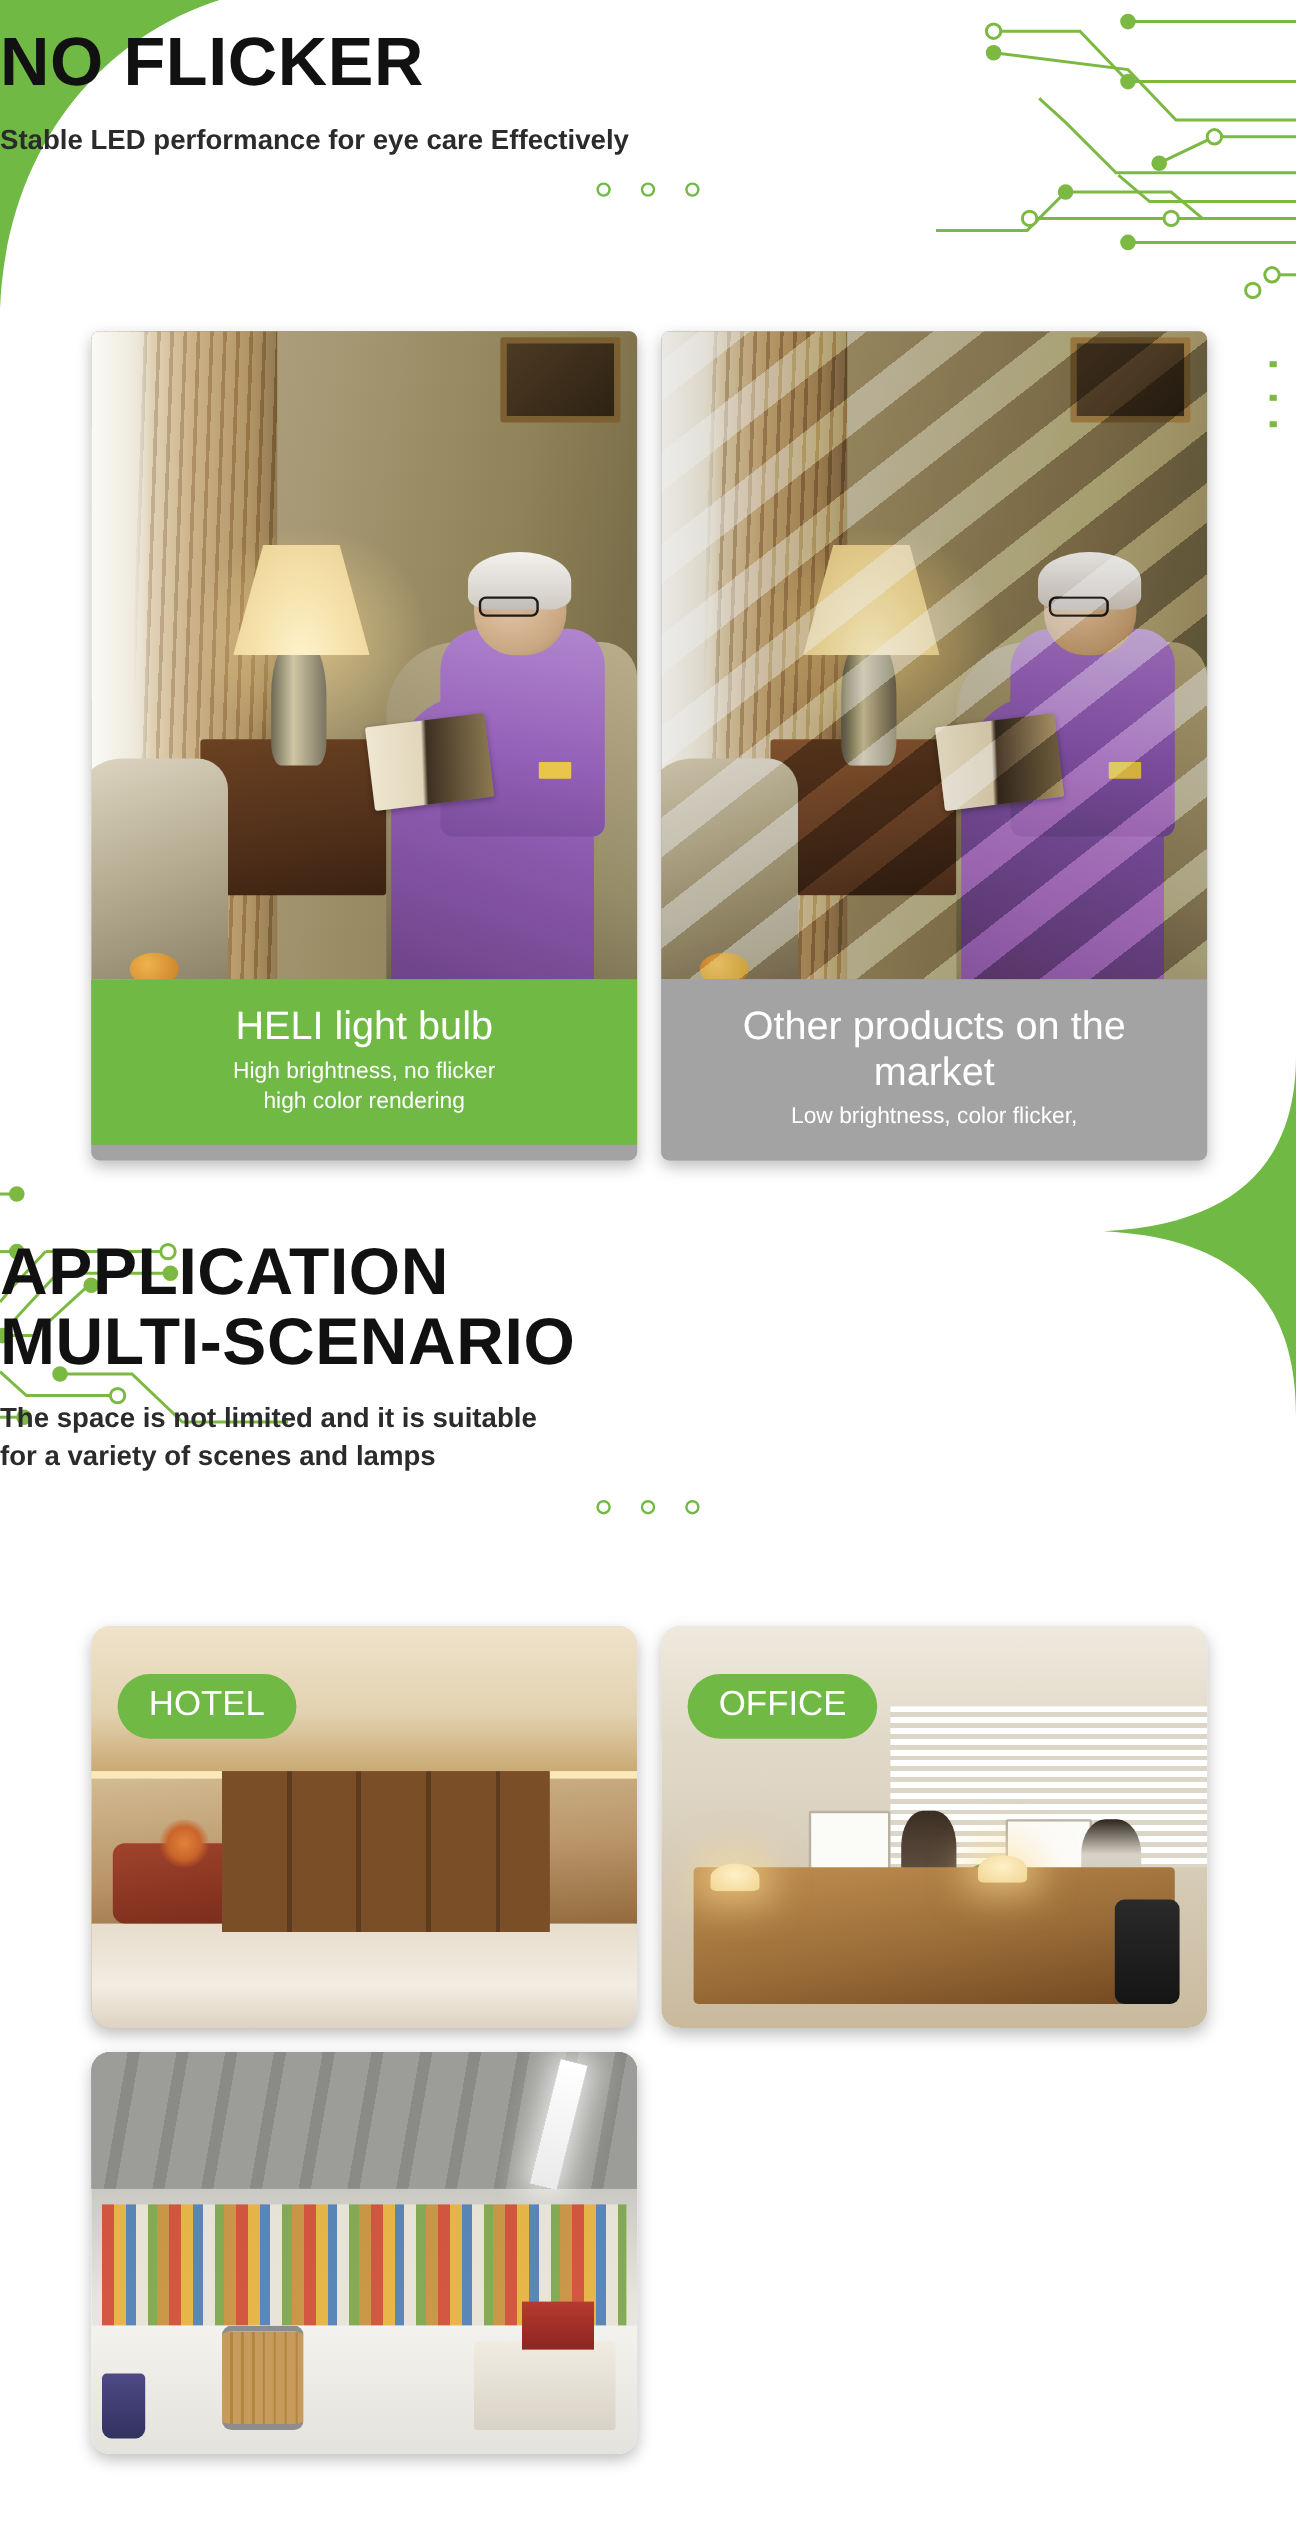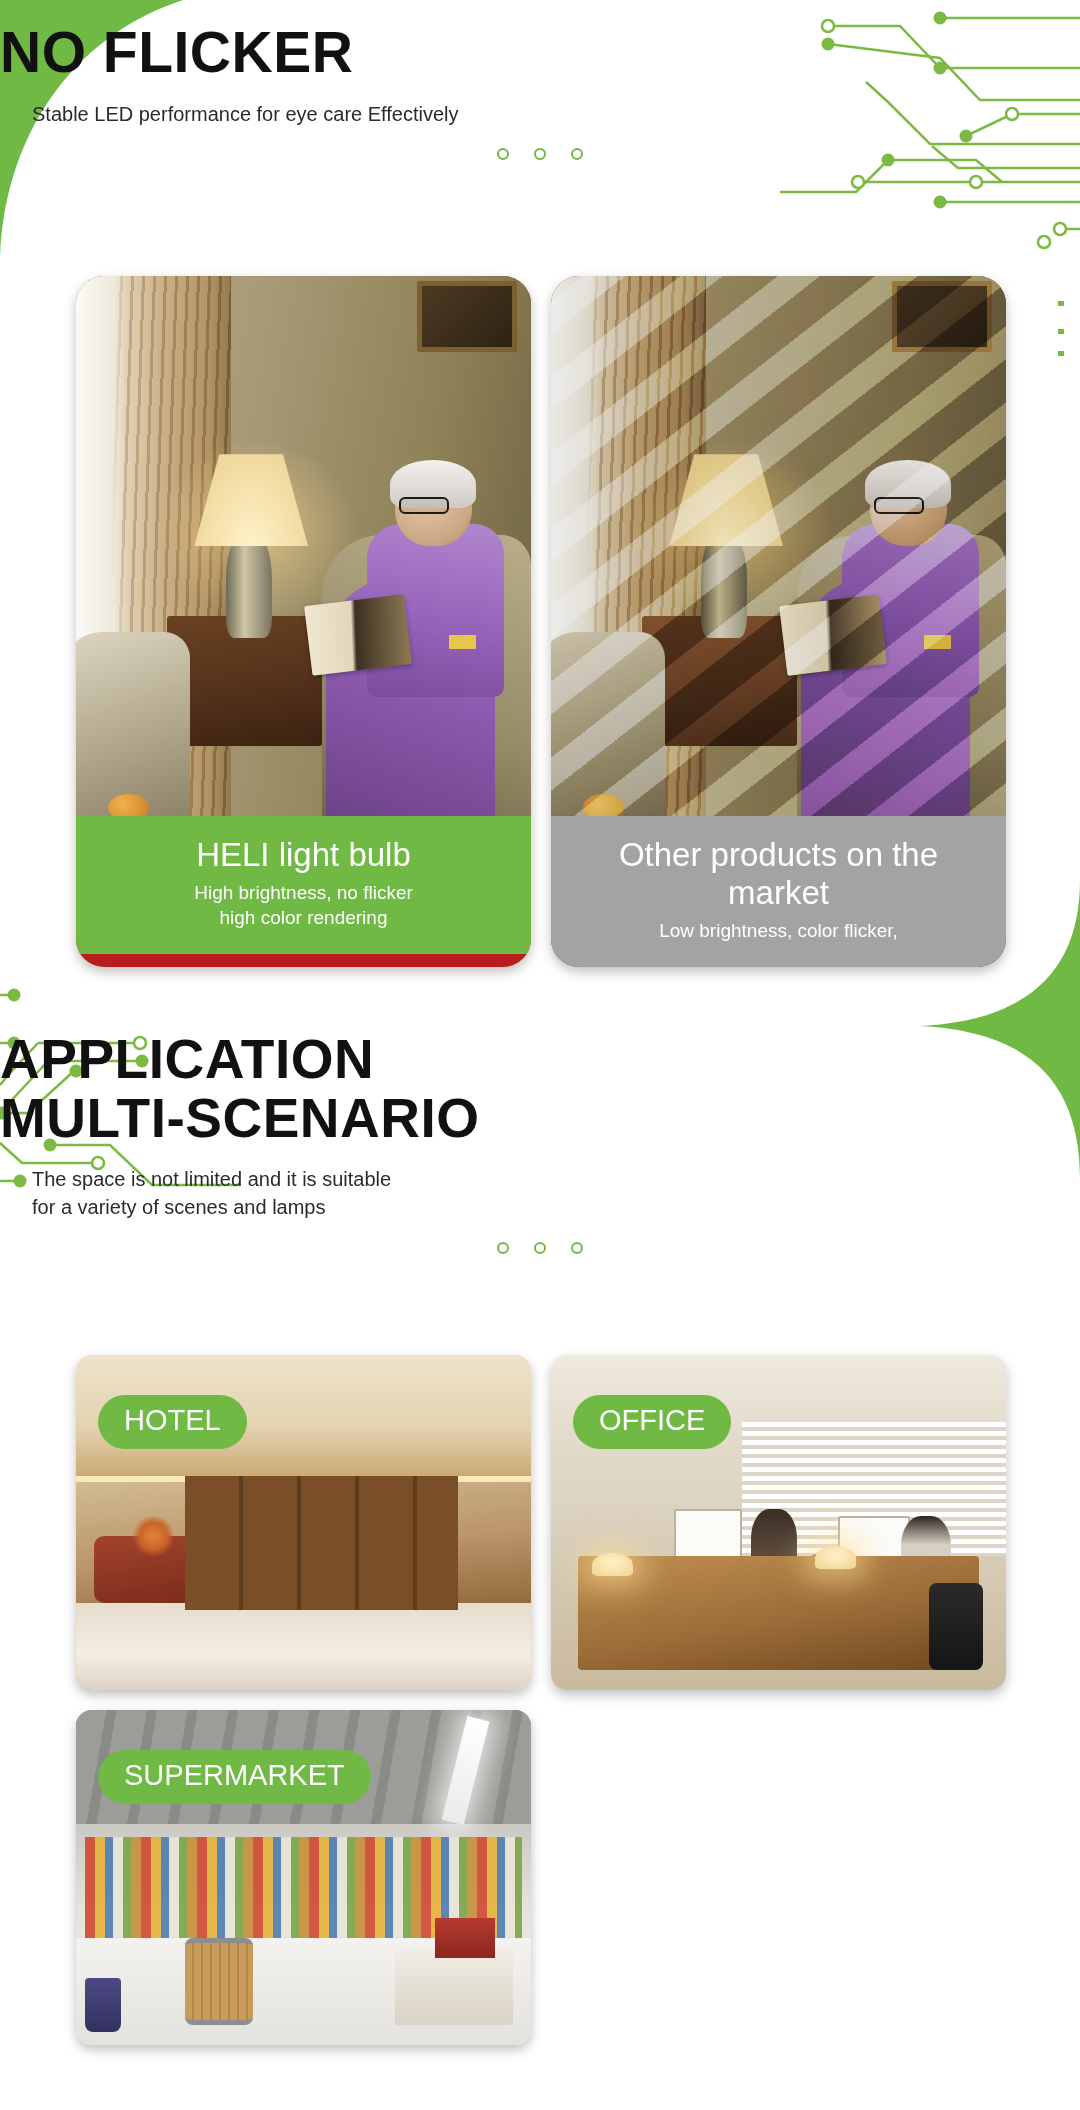--- a/index.html
+++ b/index.html
@@ -62,25 +62,24 @@
     font-size: 57px;
     font-weight: 700;
     letter-spacing: 0.5px;
     color: #111111;
     line-height: 1.08;
   }
   .heading.two-line { font-size: 55px; }
 
   .subheading {
     margin-top: 16px;
-    font-size: 20px;
-    font-weight: 400;
+    font-size: 23px;
+    font-weight: 700;
     color: #2b2b2b;
     line-height: 1.42;
-    padding-left: 32px;
   }
 
   .dots {
     margin-top: 20px;
     display: flex;
     justify-content: center;
     gap: 25px;
   }
   .dot {
     width: 12px;
@@ -94,24 +93,24 @@
   .compare-row {
     position: absolute;
     left: 76px;
     top: 276px;
     width: 930px;
     display: flex;
     gap: 20px;
   }
   .compare-card {
     width: 455px;
-    border-radius: 28px;
+    border-radius: 7px;
     overflow: hidden;
     box-shadow: 0 5px 12px rgba(0,0,0,0.25);
-    background: #b91c1c;
+    background: #a3a3a3;
     position: relative;
   }
   .compare-photo {
     position: relative;
     width: 100%;
     height: 540px;
     overflow: hidden;
   }
 
   
@@ -640,18 +639,17 @@
       <div class="scenario-photo ph-super">
         <div class="ceiling"></div>
         <div class="striplight"></div>
         <div class="shelves"></div>
         <div class="floor"></div>
         <div class="barrel"></div>
         <div class="counter"></div>
         <div class="redbox"></div>
         <div class="bag"></div>
       </div>
-      <div class="scenario-badge">SUPERMARKET</div>
     </div>
 
   </div>
 
 </div>
 
 </body></html>

